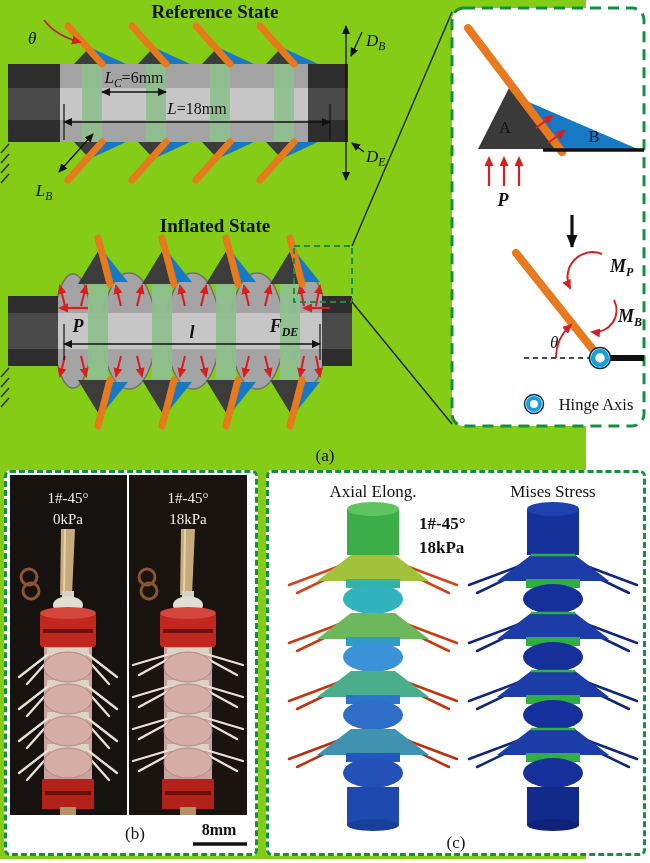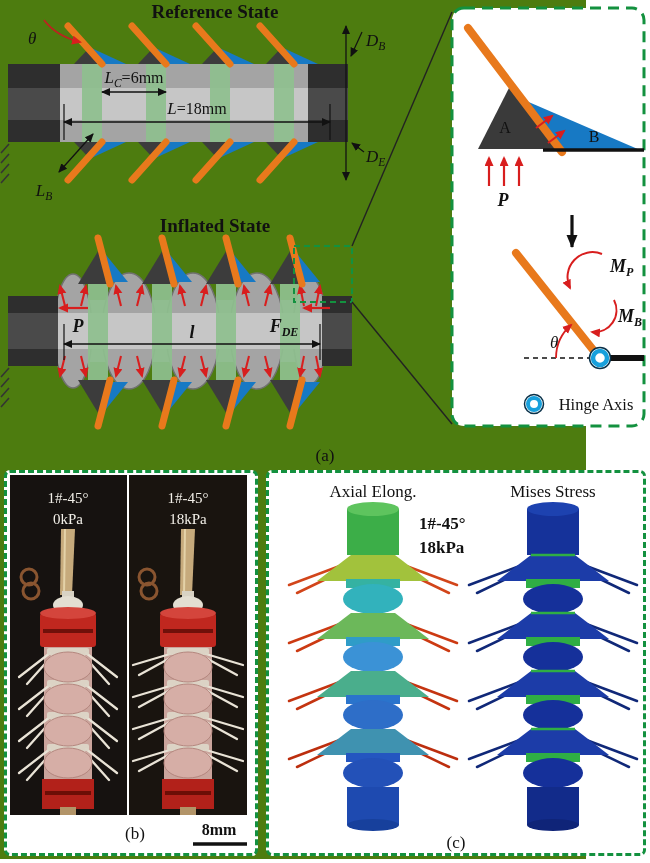--- a/index.html
+++ b/index.html
@@ -1,16 +1,16 @@
 <!DOCTYPE html>
 <html><head>
 <meta charset="utf-8">
 <style>
   body{margin:0;background:#fff}
-  .page{width:586px;height:859px;font-family:"Liberation Serif",serif;background:#4d7c0f}
+  .page{width:586px;height:859px;font-family:"Liberation Serif",serif;background:#84cc16}
   .row{display:flex;gap:8px;margin:2px 0 0 4px}
   .dbox{border:3px dashed #13913f;border-radius:6px;background:#fff}
   svg{display:block}
   text{font-family:"Liberation Serif",serif;fill:#111}
   .title{font-size:19px;font-weight:bold}
   .math{font-size:17px;font-style:italic}
   .mathb{font-size:18px;font-style:italic;font-weight:bold}
   .sub{font-size:11.5px;font-style:italic}
   .subb{font-size:12px;font-style:italic;font-weight:bold}
   .up{font-size:16px;font-style:normal}

